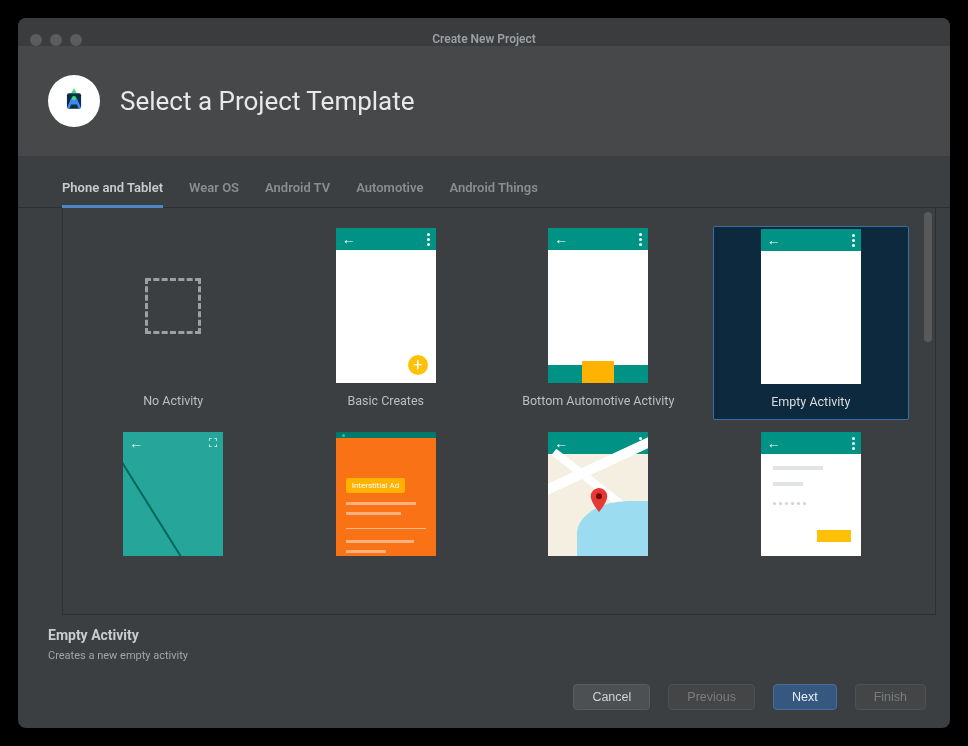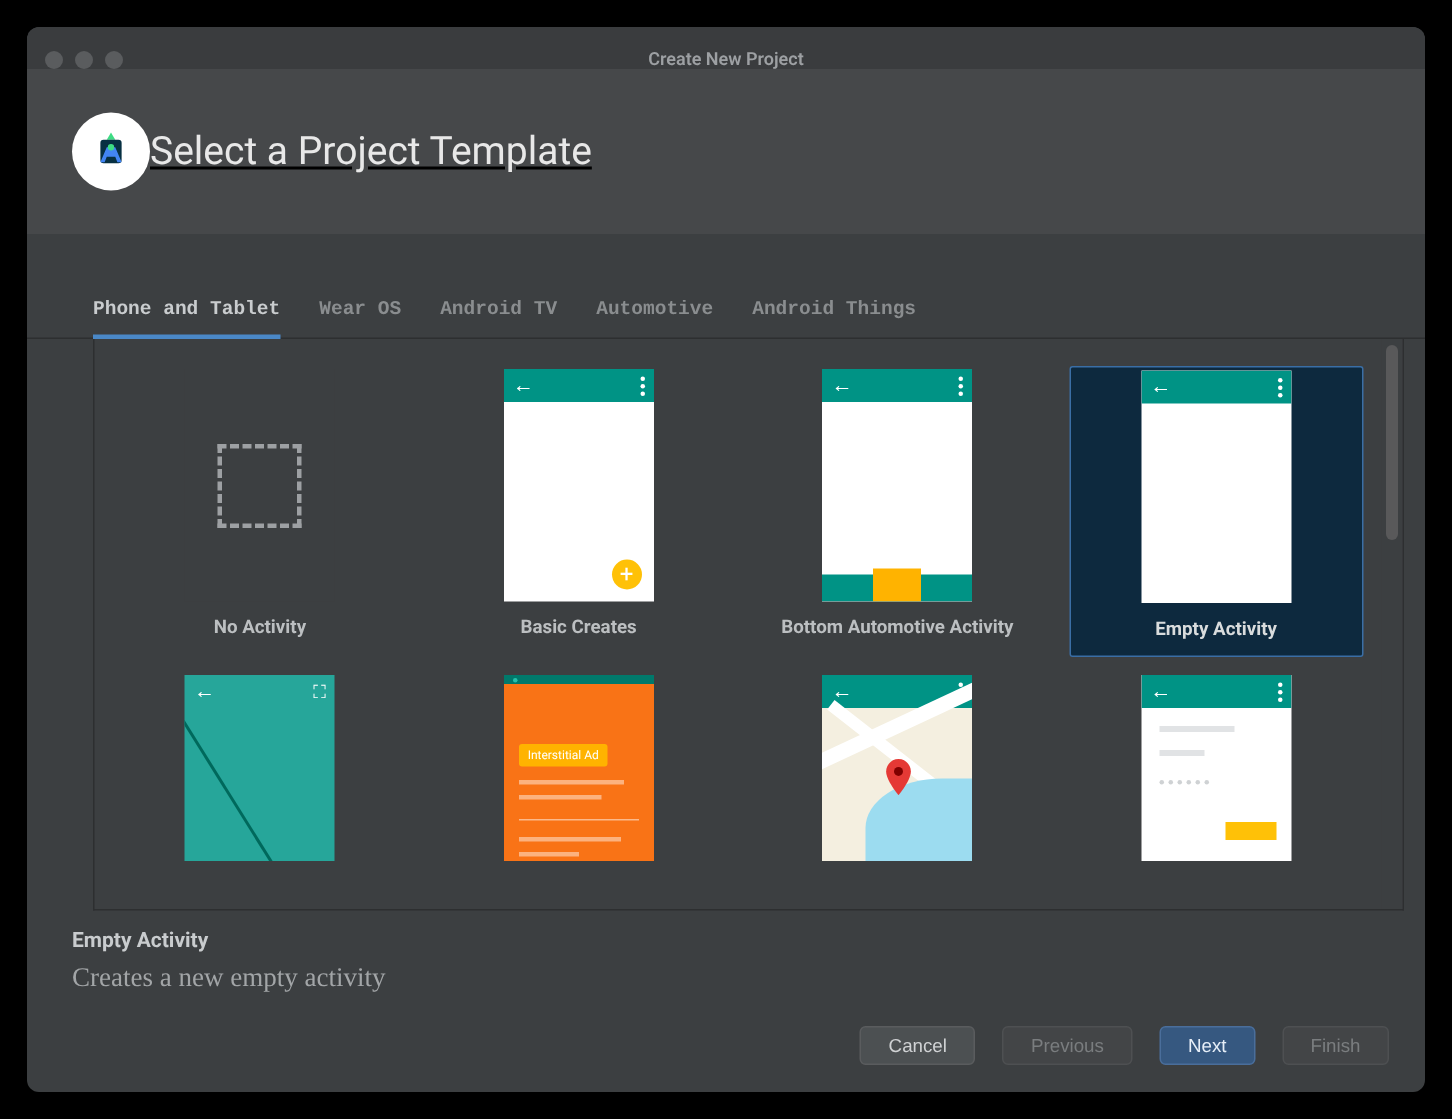--- a/index.html
+++ b/index.html
@@ -47,40 +47,39 @@
     font-size: 12px;
     color: #9da0a3;
     font-weight: 600;
   }
   .header {
     height: 110px;
     background: #46484a;
     display:flex;
     align-items:center;
     padding: 0 30px;
-    text-decoration: underline;
+    gap: 20px;
   }
   .app-icon {
     width: 52px; height:52px; border-radius:50%;
     background:#fff;
     display:flex; align-items:center; justify-content:center;
   }
   .app-icon svg { width: 34px; height:34px; }
   .header h1 {
     color: #e8e8e8;
     font-size: 26px;
     font-weight: 400;
   }
   .tabs {
     display:flex;
     gap: 26px;
     padding: 0 44px;
-    margin-top: 36px;
+    margin-top: 18px;
     border-bottom: 1px solid #2d2f30;
-    font-family: Liberation Mono, monospace;
   }
   .tab {
     font-size: 13px;
     color: #8a8d8f;
     padding: 6px 0 10px 0;
     cursor: pointer;
     font-weight: 600;
   }
   .tab.active {
     color: #c9ccce;
@@ -136,21 +135,21 @@
     height: 155px;
     background: #fff;
     position:relative;
     overflow:hidden;
   }
   .card-label {
     color: #bcbfc1;
     font-size: 12.5px;
     text-align:center;
     padding: 10px 2px 8px 2px;
-    font-weight: 700;
+    font-weight: 400;
   }
   .card.selected .card-label { color: #d9dcdd; }
 
   
   .tbar { height:22px; background:#009385; display:flex; align-items:center; justify-content:space-between; padding:0 6px;}
   .tbar .back { color:#fff; font-size:14px; line-height:1;}
   .tbar .menu { color:#fff; display:flex; flex-direction:column; gap:2px;}
   .tbar .menu i{width:3px;height:3px;background:#fff;border-radius:50%;display:block;}
   .fab { position:absolute; bottom:8px; right:8px; width:20px;height:20px;border-radius:50%;background:#ffc107;color:#fff;font-size:16px;display:flex;align-items:center;justify-content:center;line-height:1;}
 
@@ -185,21 +184,21 @@
   .ll1{top:34px;width:50px;} .ll2{top:50px;width:30px;}
   .login-dots{position:absolute;top:70px;left:12px;display:flex;gap:3px;}
   .login-dots i{width:3px;height:3px;background:#cfd2d4;border-radius:50%;}
   .login-btn{position:absolute;bottom:14px;right:10px;width:34px;height:12px;background:#ffc107;}
 
   .footer {
     padding: 12px 30px 6px 30px;
     color:#bcbfc1;
   }
   .footer .name{font-size:14px;font-weight:700;color:#c9ccce;}
-  .footer .desc{font-size:18px;margin-top:6px;color:#a2a5a7;font-family:Liberation Serif, serif;}
+  .footer .desc{font-size:11px;margin-top:6px;color:#a2a5a7;}
   .buttons {
     display:flex;
     justify-content:flex-end;
     gap:18px;
     padding: 16px 24px 18px 30px;
   }
   .btn {
     height: 26px;
     padding: 0 18px;
     font-size: 12.5px;

